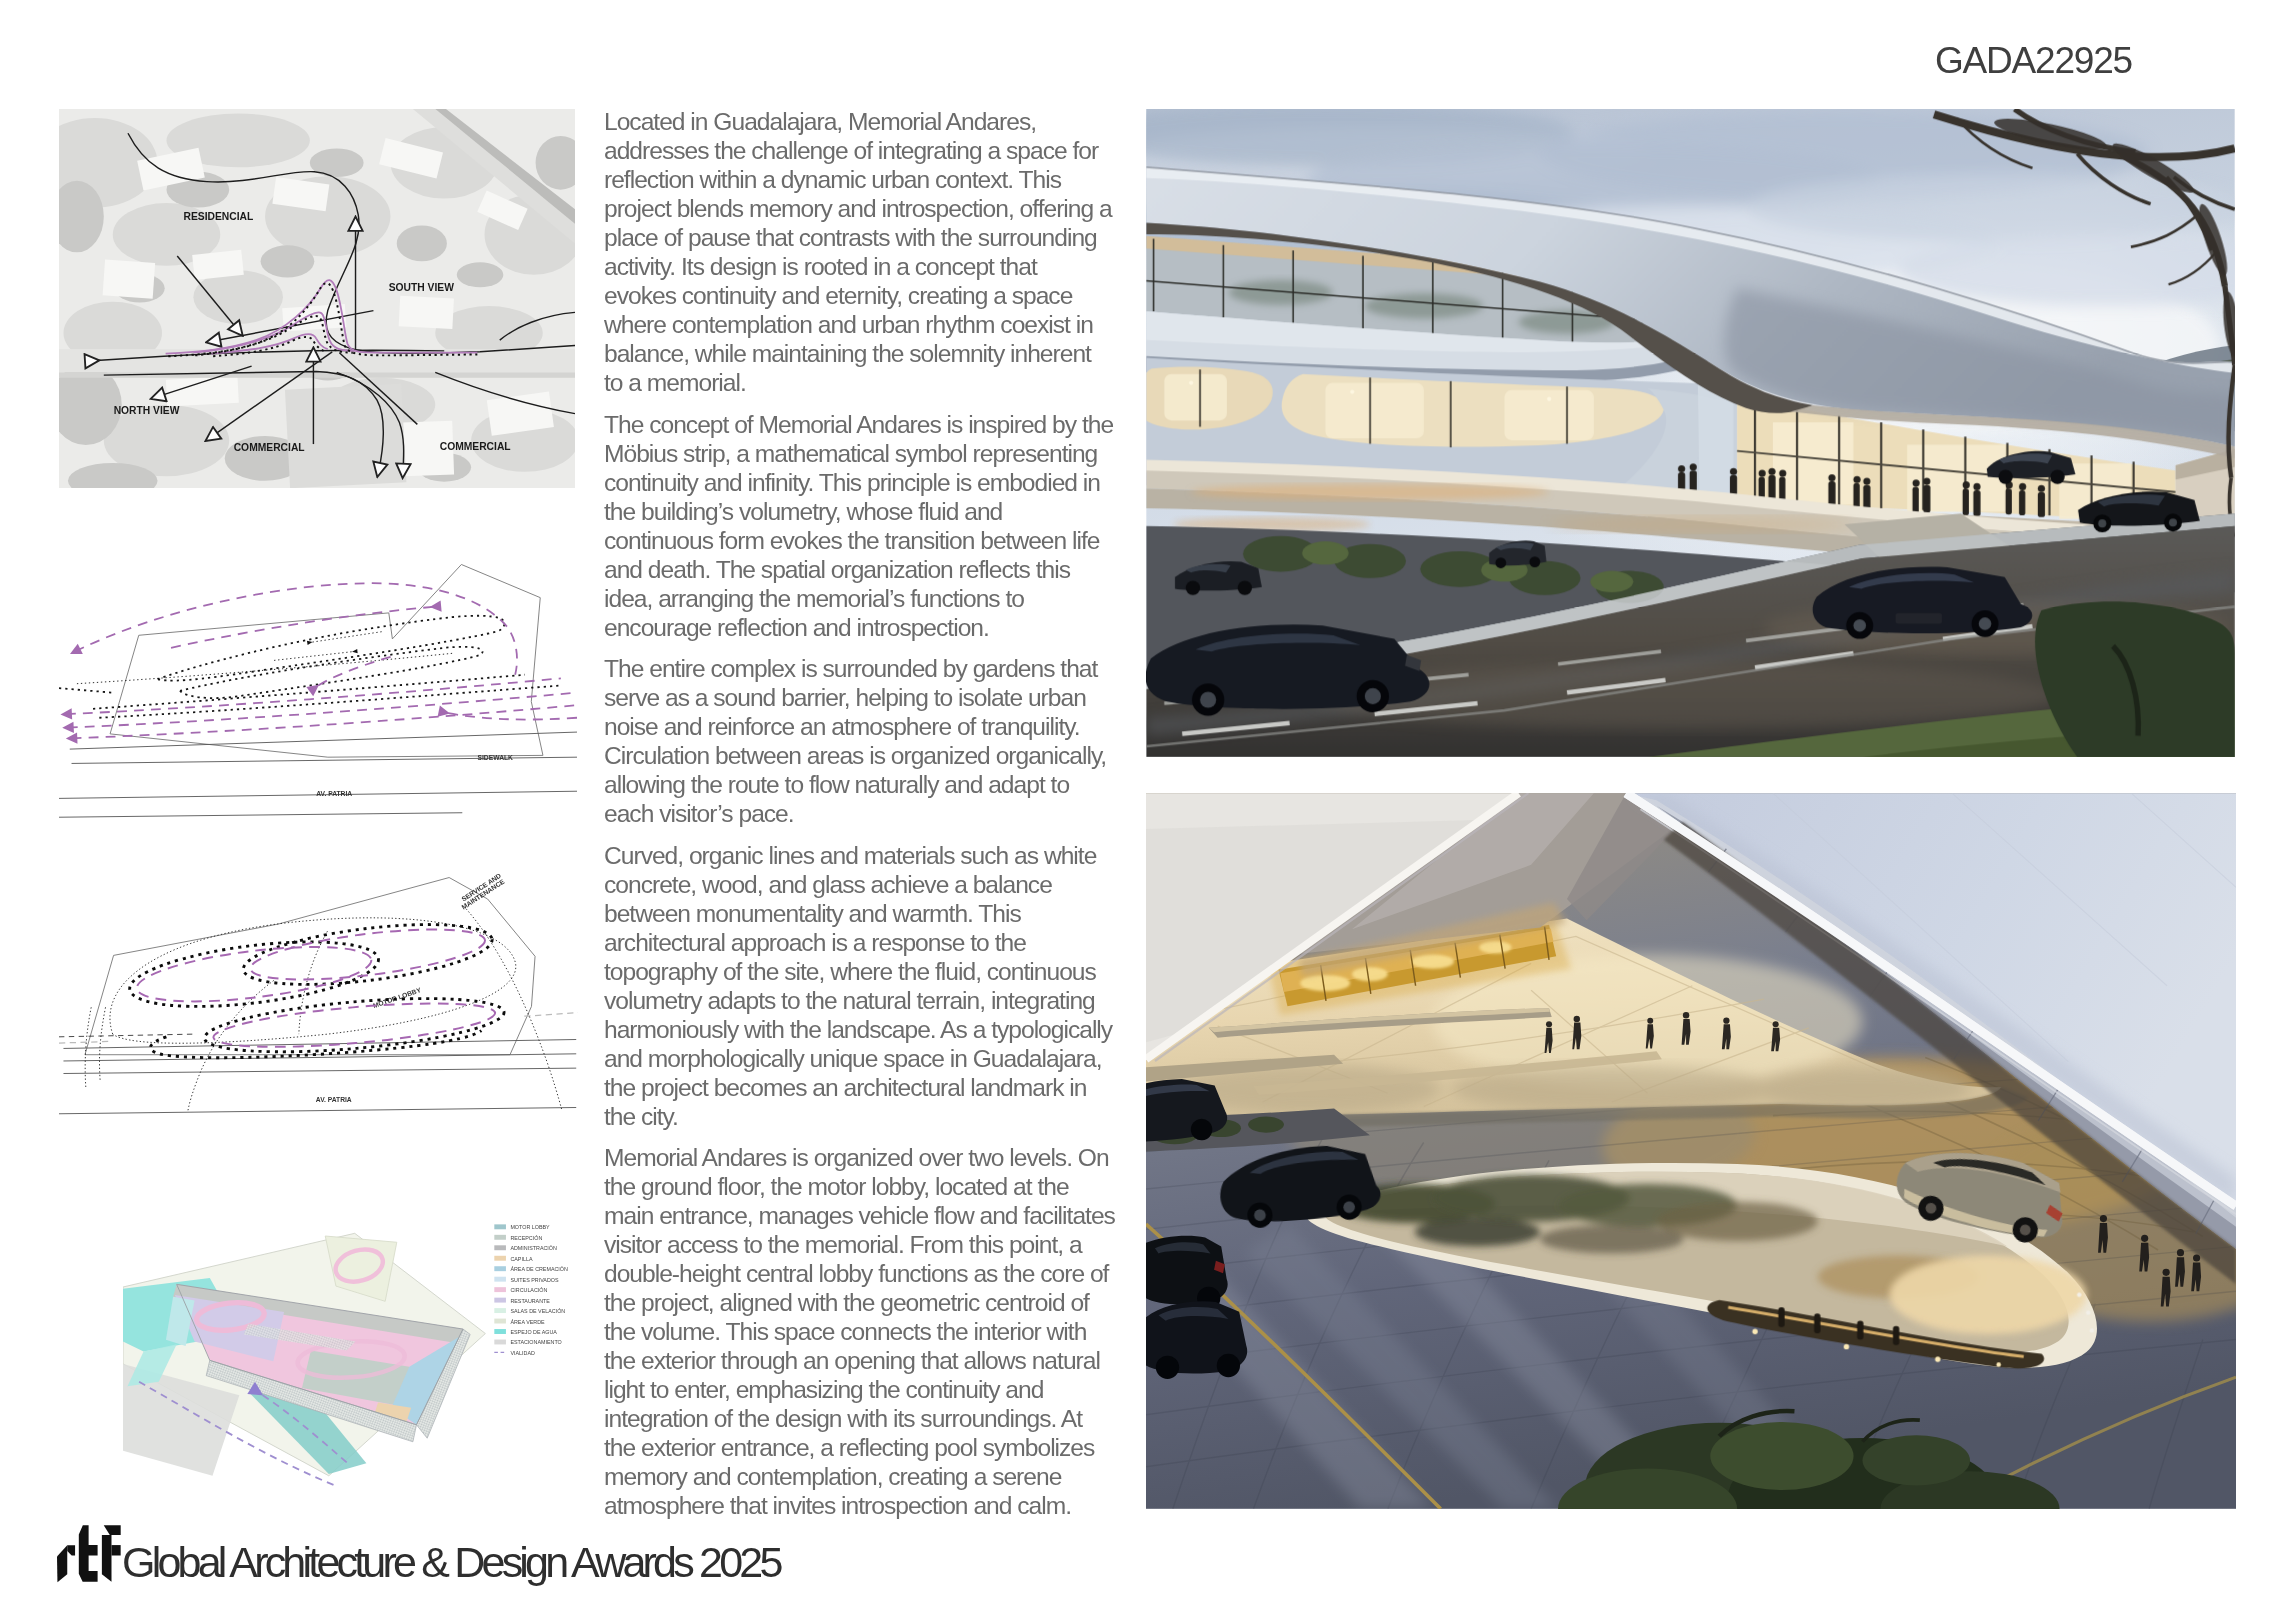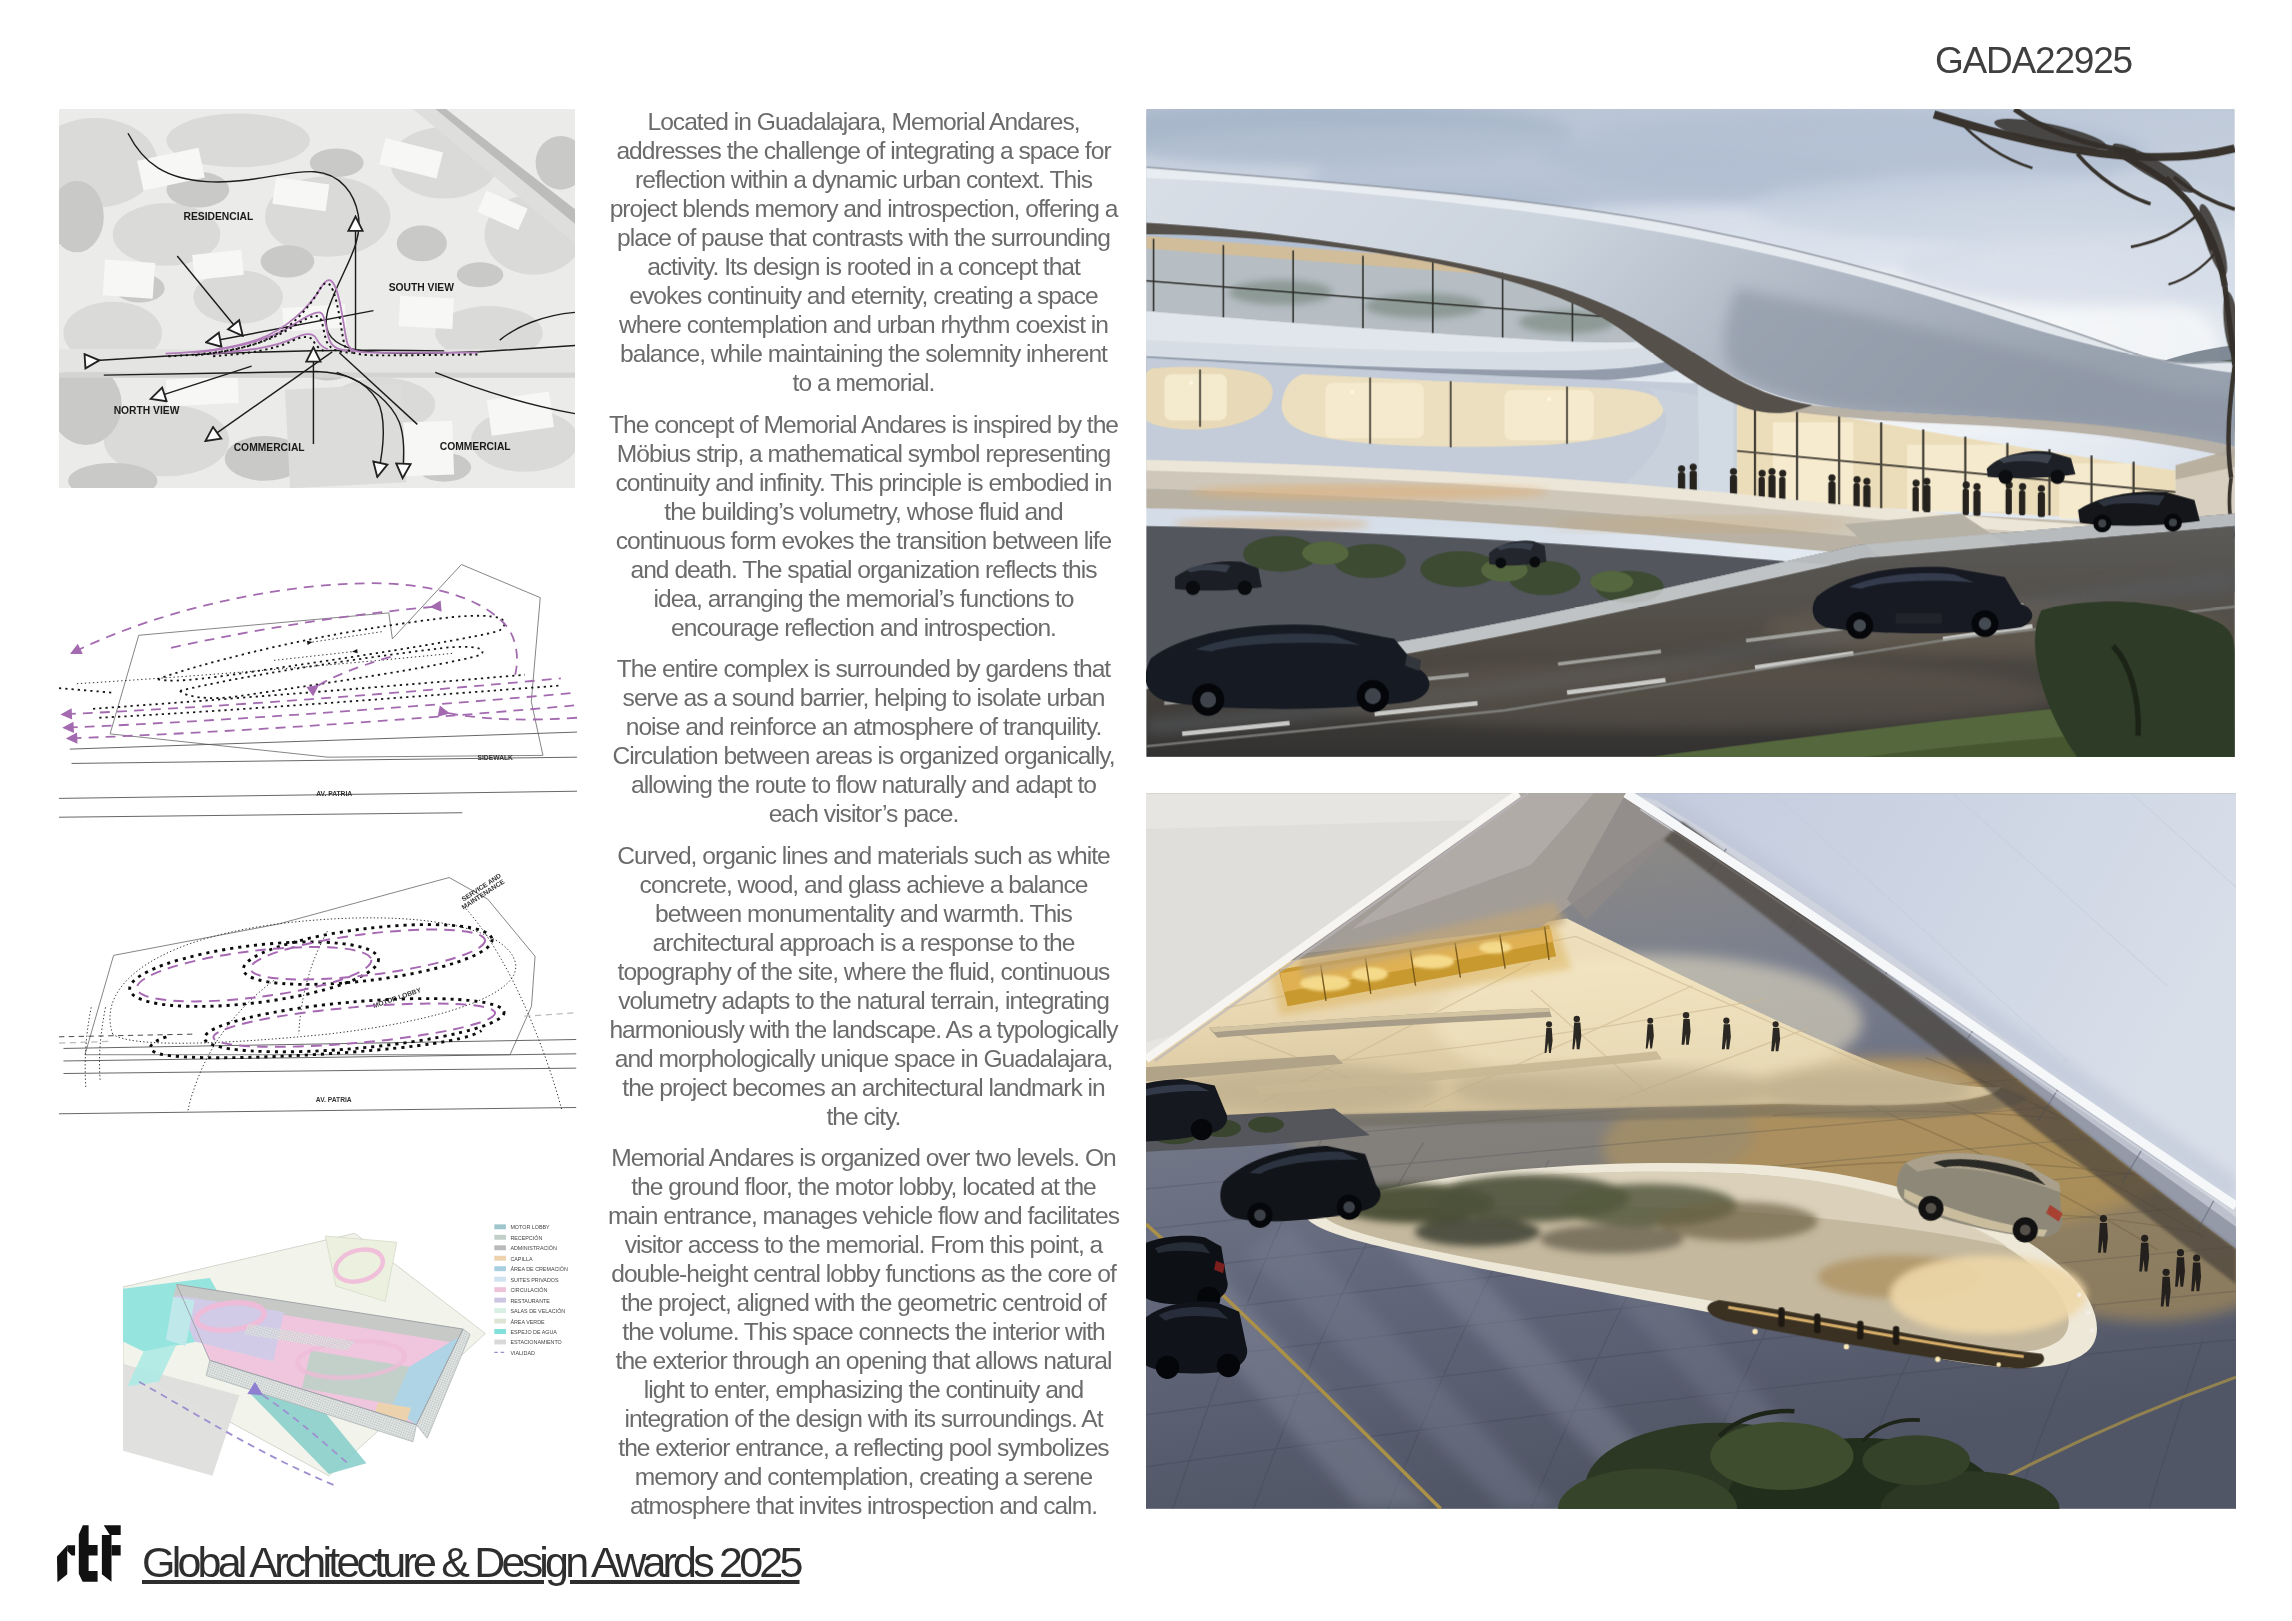--- a/index.html
+++ b/index.html
@@ -1,18 +1,18 @@
 <!DOCTYPE html>
 <html style="font-size:14.3px"><head>
 <meta charset="utf-8">
 <style>
 html,body{margin:0;padding:0;background:#ffffff;}
 body{width:2293px;height:1621px;position:relative;overflow:hidden;font-family:"Liberation Sans",sans-serif;}
 .abs{position:absolute;}
-p{margin:0 0 12.5px 0;text-align:center;}
+p{margin:0 0 12.5px 0;}
 </style>
 </head>
 <body>
 
 <div class="abs" style="left:1935px;top:40px;font-size:37px;color:#3f3f3f;letter-spacing:-1.2px;">GADA22925</div>
 
 <div class="abs" style="left:604px;top:107px;width:519px;font-size:24.6px;line-height:29px;color:#6b6b6b;letter-spacing:-1px;white-space:nowrap;">
 <p>Located in Guadalajara, Memorial Andares,<br>
 addresses the challenge of integrating a space for<br>
 reflection within a dynamic urban context. This<br>
@@ -934,14 +934,14 @@
 <g fill="#111111">
 <path d="M0,35 L11.5,22.5 L11.5,55 L0.5,64 Z"></path>
 <path d="M11.5,22.5 L20.3,22.5 L20.3,34 L16.5,34 L11.5,29 Z"></path>
 <path d="M24.5,10.5 L29,0 L35.5,0 L35.5,22.3 L45.6,22.3 L45.6,34 L35.5,34 L35.5,51.5 L45.6,51.5 L45.6,63.5 L28.8,63.5 L24.5,54.5 Z"></path>
 <path d="M52.5,0 L71.5,0 L71.5,10.9 L59.3,10.9 Z"></path>
 <path d="M50.4,10.9 L61.2,10.9 L61.2,63.5 L50.4,55 Z"></path>
 <path d="M61.2,22.3 L71.5,22.3 L71.5,34 L61.2,34 Z"></path>
 </g>
 </svg>
 
-<div class="abs" style="left:142px;top:1538px;font-size:43px;color:#2e2e2e;letter-spacing:-3.8px;text-decoration:underline;">Global Architecture &amp; Design Awards 2025</div>
+<div class="abs" style="left:122px;top:1538px;font-size:43px;color:#2e2e2e;letter-spacing:-3.8px;">Global Architecture &amp; Design Awards 2025</div>
 
 
 </body></html>

